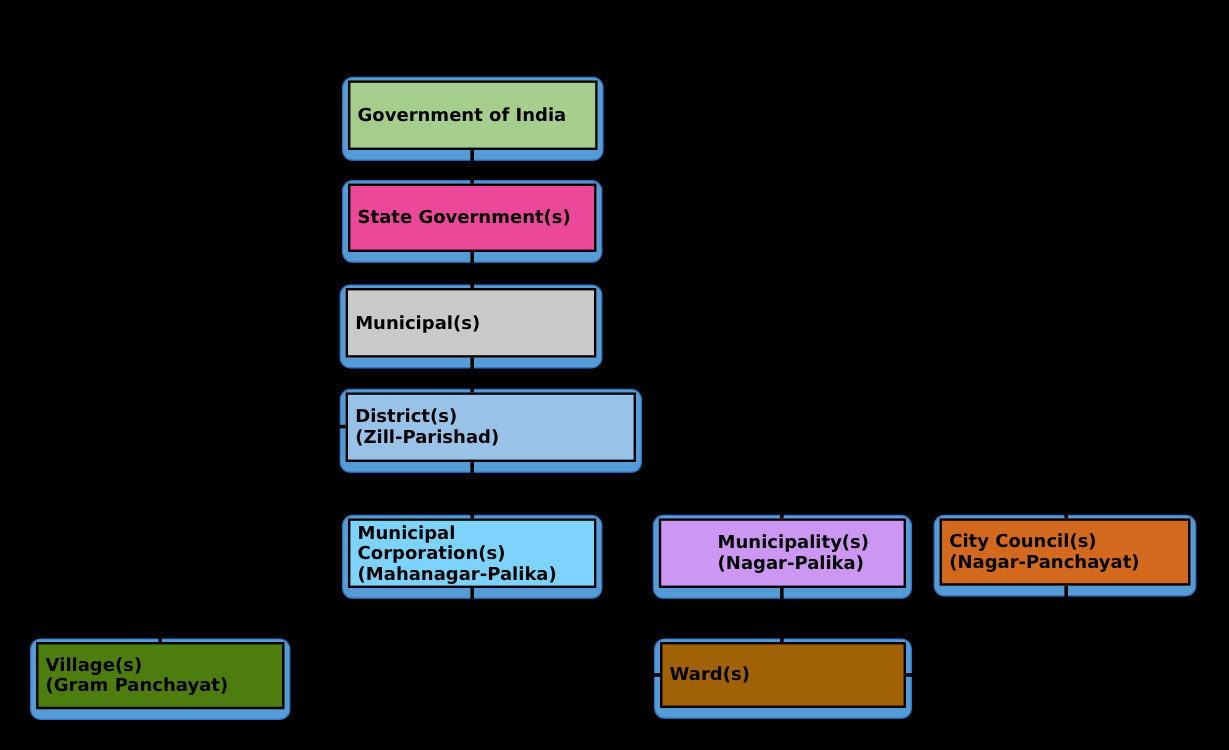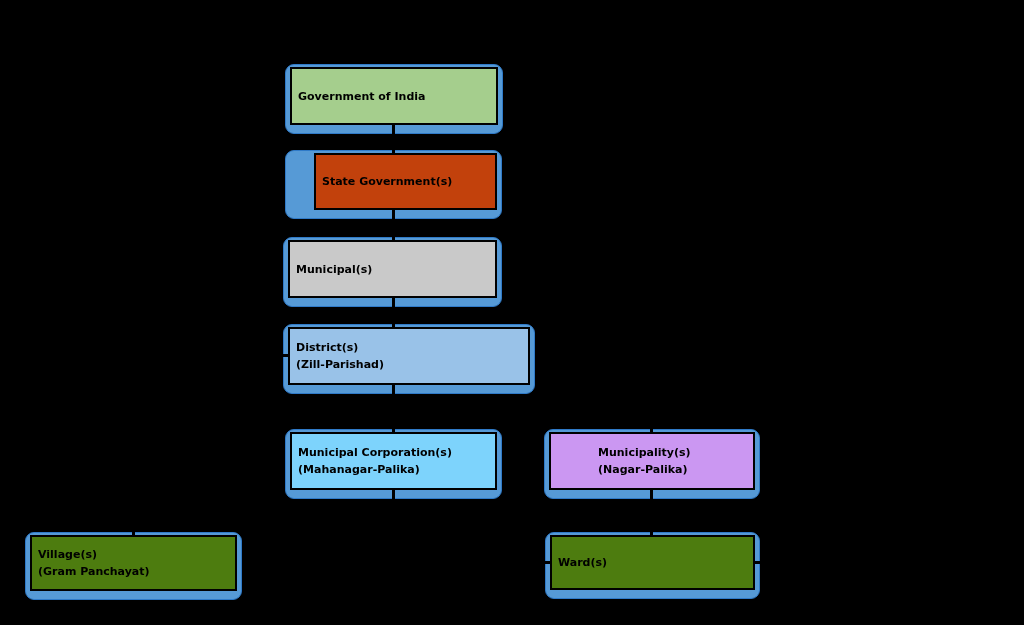--- a/index.html
+++ b/index.html
@@ -3,21 +3,21 @@
 <meta charset="utf-8">
 <style>
   html,body{margin:0;padding:0;background:#000;}
   .canvas{position:relative;width:1024px;height:625px;background:#000;overflow:hidden;
           font-family:"DejaVu Sans",sans-serif;}
   .node{position:absolute;}
   .shadow{position:absolute;left:-5px;right:-5px;top:-3px;bottom:-9px;
           background:#569ad6;border:1px solid #2f7ac8;border-radius:9px;z-index:1;}
   .box{position:absolute;inset:0;border:2.5px solid #000;z-index:3;box-sizing:border-box;
        display:flex;flex-direction:column;justify-content:center;padding-left:6px;}
-  .label{font-weight:bold;font-size:11px;line-height:17px;color:#000;white-space:pre-line;}
+  .label{font-weight:bold;font-size:15px;line-height:17px;color:#000;white-space:pre-line;}
   .edge{position:absolute;background:#000;z-index:2;}
 
   
   #n-goi{left:290px;top:67px;width:208px;height:58px;}
   #n-state{left:290px;top:153px;width:207px;height:57px;}
   #n-division{left:288px;top:240px;width:209px;height:58px;}
   #n-district{left:288px;top:327px;width:242px;height:58px;text-decoration:underline;}
   #n-block{left:30px;top:432px;width:207px;height:58px;}
   #n-mc{left:290px;top:432px;width:207px;height:58px;}
   #n-municipality{left:549px;top:432px;width:206px;height:58px;}
@@ -65,21 +65,21 @@
 
   <div class="node" id="n-goi">
     <div class="shadow"></div>
     <div class="box" style="background: rgb(165, 206, 141);">
       <span class="label">Government of India</span>
     </div>
   </div>
 
   <div class="node" id="n-state">
     <div class="shadow"></div>
-    <div class="box" style="background: #c2410c; margin-left: 24px;">
+    <div class="box" style="background: #ec4899;">
       <span class="label">State Government(s)</span>
     </div>
   </div>
 
   <div class="node" id="n-division">
     <div class="shadow"></div>
     <div class="box" style="background: rgb(201, 201, 201);">
       <span class="label">Municipal(s)</span>
     </div>
   </div>
@@ -102,29 +102,36 @@
   </div>
 
   <div class="node" id="n-municipality">
     <div class="shadow"></div>
     <div class="box" style="background: rgb(203, 151, 242); padding-left: 47px;">
       <span class="label">Municipality(s)
 (Nagar-Palika)</span>
     </div>
   </div>
 
+  <div class="node" id="n-cc">
+    <div class="shadow"></div>
+    <div class="box" style="background: rgb(210, 105, 30);">
+      <span class="label">City Council(s)
+(Nagar-Panchayat)</span>
+    </div>
+  </div>
 
   <div class="node" id="n-village">
     <div class="shadow"></div>
     <div class="box" style="background: #4d7c0f;">
       <span class="label">Village(s)
 (Gram Panchayat)</span>
     </div>
   </div>
 
   <div class="node" id="n-ward">
     <div class="shadow"></div>
-    <div class="box" style="background: #4d7c0f;">
+    <div class="box" style="background: #a16207;">
       <span class="label">Ward(s)</span>
     </div>
   </div>
 
 </div>
 
 </body></html>

